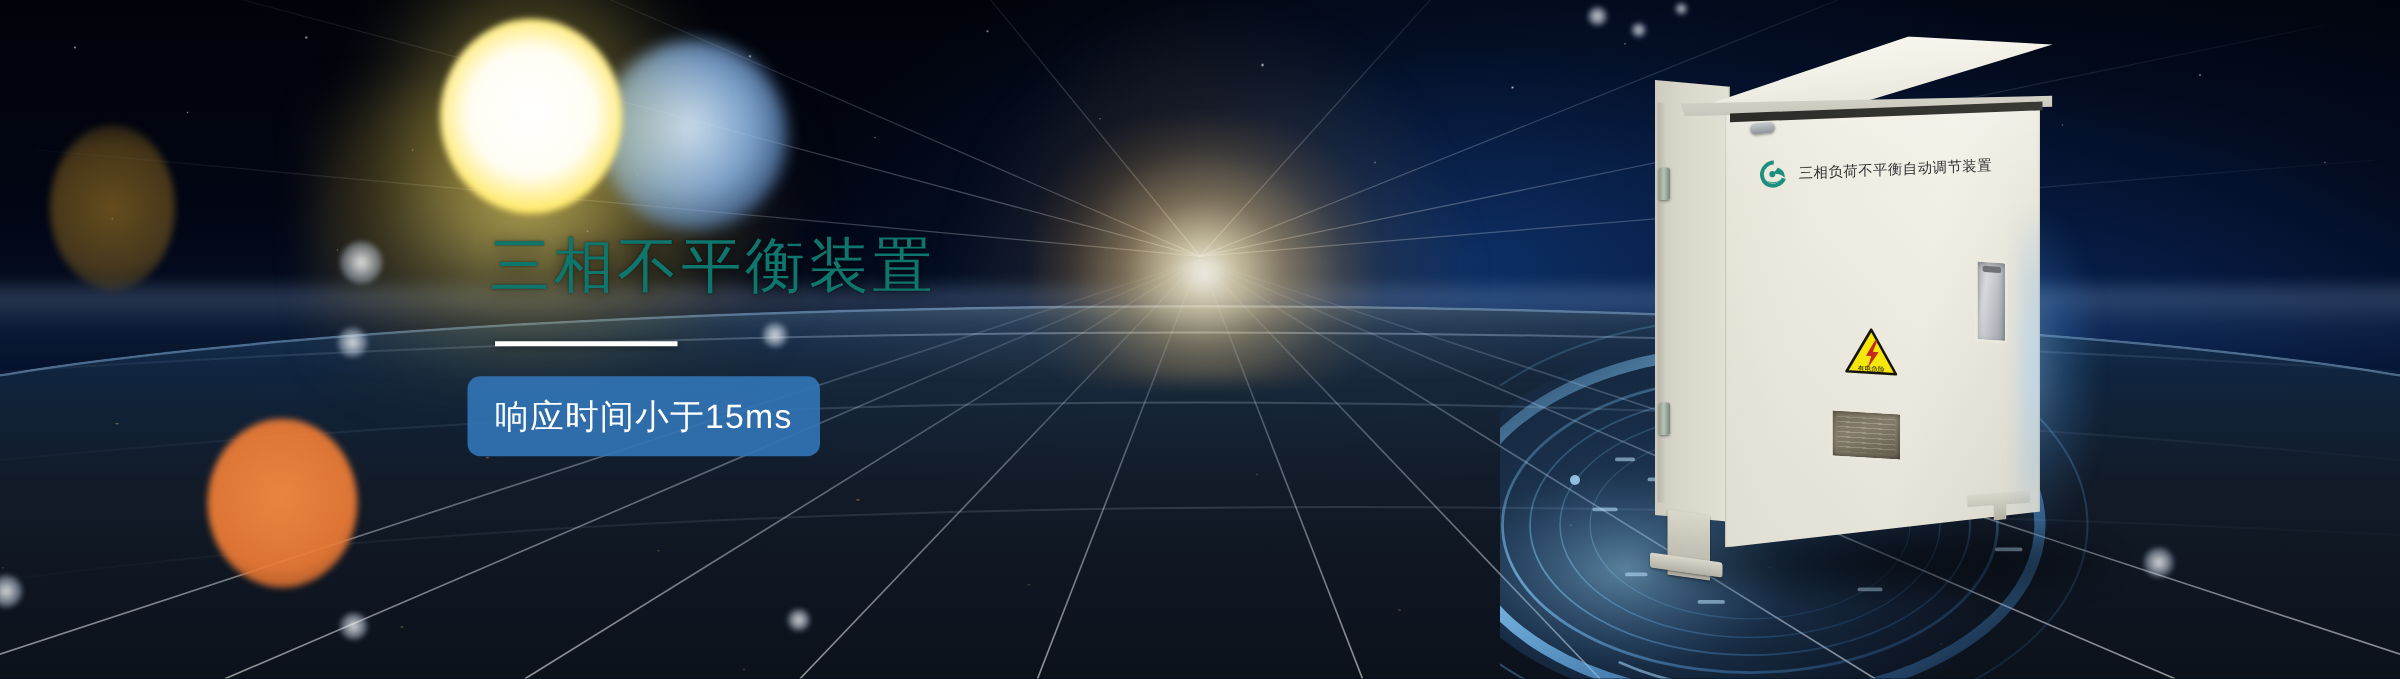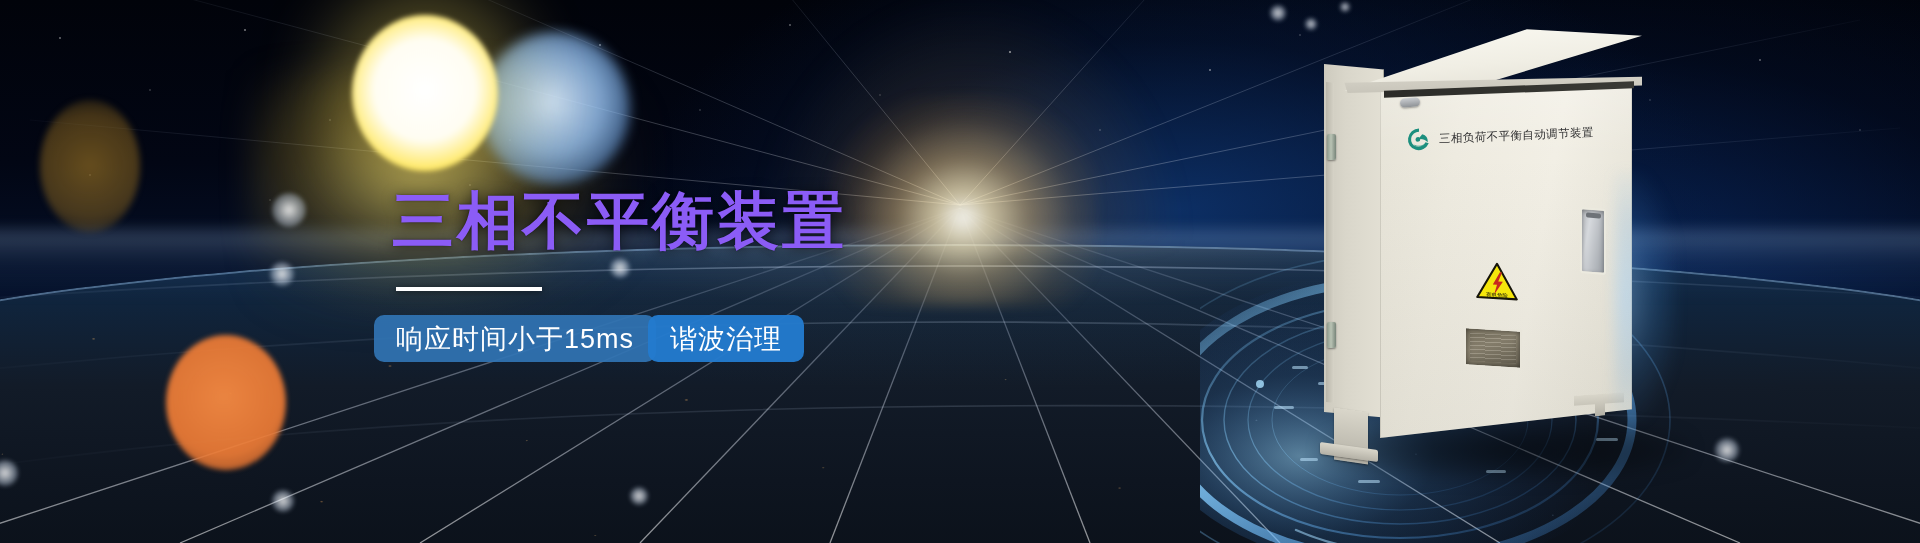--- a/index.html
+++ b/index.html
@@ -151,40 +151,40 @@
   .bd8 { left:1270px; top:5px; width:16px; height:16px; }
   .bd9 { left:1305px; top:18px; width:12px; height:12px; }
   .bd10{ left:1340px; top:2px; width:10px; height:10px; }
 
   
   .hud { position:absolute; left:1200px; top:170px; width:620px; height:420px; }
 
   
   .text-block { position:absolute; left:392px; top:190px; width:700px; }
   .headline {
-    font-size:62px;
-    font-weight:700;
-    color:#8b5cf6;
+    font-size:48px;
+    font-weight:400;
+    color:#0f766e;
     letter-spacing:3px;
     line-height:1;
     text-shadow:0 2px 14px rgba(0,0,0,.65), 0 0 2px rgba(0,0,0,.5);
     white-space:nowrap;
   }
   .divider {
     width:146px; height:4px;
     background:#ffffff;
     margin:35px 0 0 4px;
     box-shadow:0 1px 6px rgba(0,0,0,.5);
   }
   .pill-row {
     display:flex; align-items:center;
     margin:24px 0 0 -18px;
   }
   .pill {
-    height:47px;
+    height:64px;
     display:flex; align-items:center; justify-content:center;
     padding:0 22px;
     border-radius:10px;
     color:#ffffff;
     font-size:27px;
     letter-spacing:1px;
     white-space:nowrap;
   }
   .pill-1 { background:rgba(49,116,180,.92); }
   .pill-2 { background:rgba(35,123,206,.96); margin-left:-8px; position:relative; z-index:2; }
@@ -447,21 +447,20 @@
       <rect x="352" y="200" width="16" height="3" rx="1.5"></rect>
       <rect x="396" y="268" width="22" height="3" rx="1.5"></rect>
     </g>
   </svg>
 
   <div class="text-block">
     <div class="headline">三相不平衡装置</div>
     <div class="divider"></div>
     <div class="pill-row">
       <div class="pill pill-1">响应时间小于15ms</div>
-      <div class="pill pill-2">谐波治理</div>
     </div>
   </div>
 
   <div class="cabinet-wrap">
     <div class="cab-shadow"></div>
 
     <div class="cab-side"></div>
     <div class="cab-side-door-edge"></div>
     <div class="cab-hinge hinge-1"></div>
     <div class="cab-hinge hinge-2"></div>

